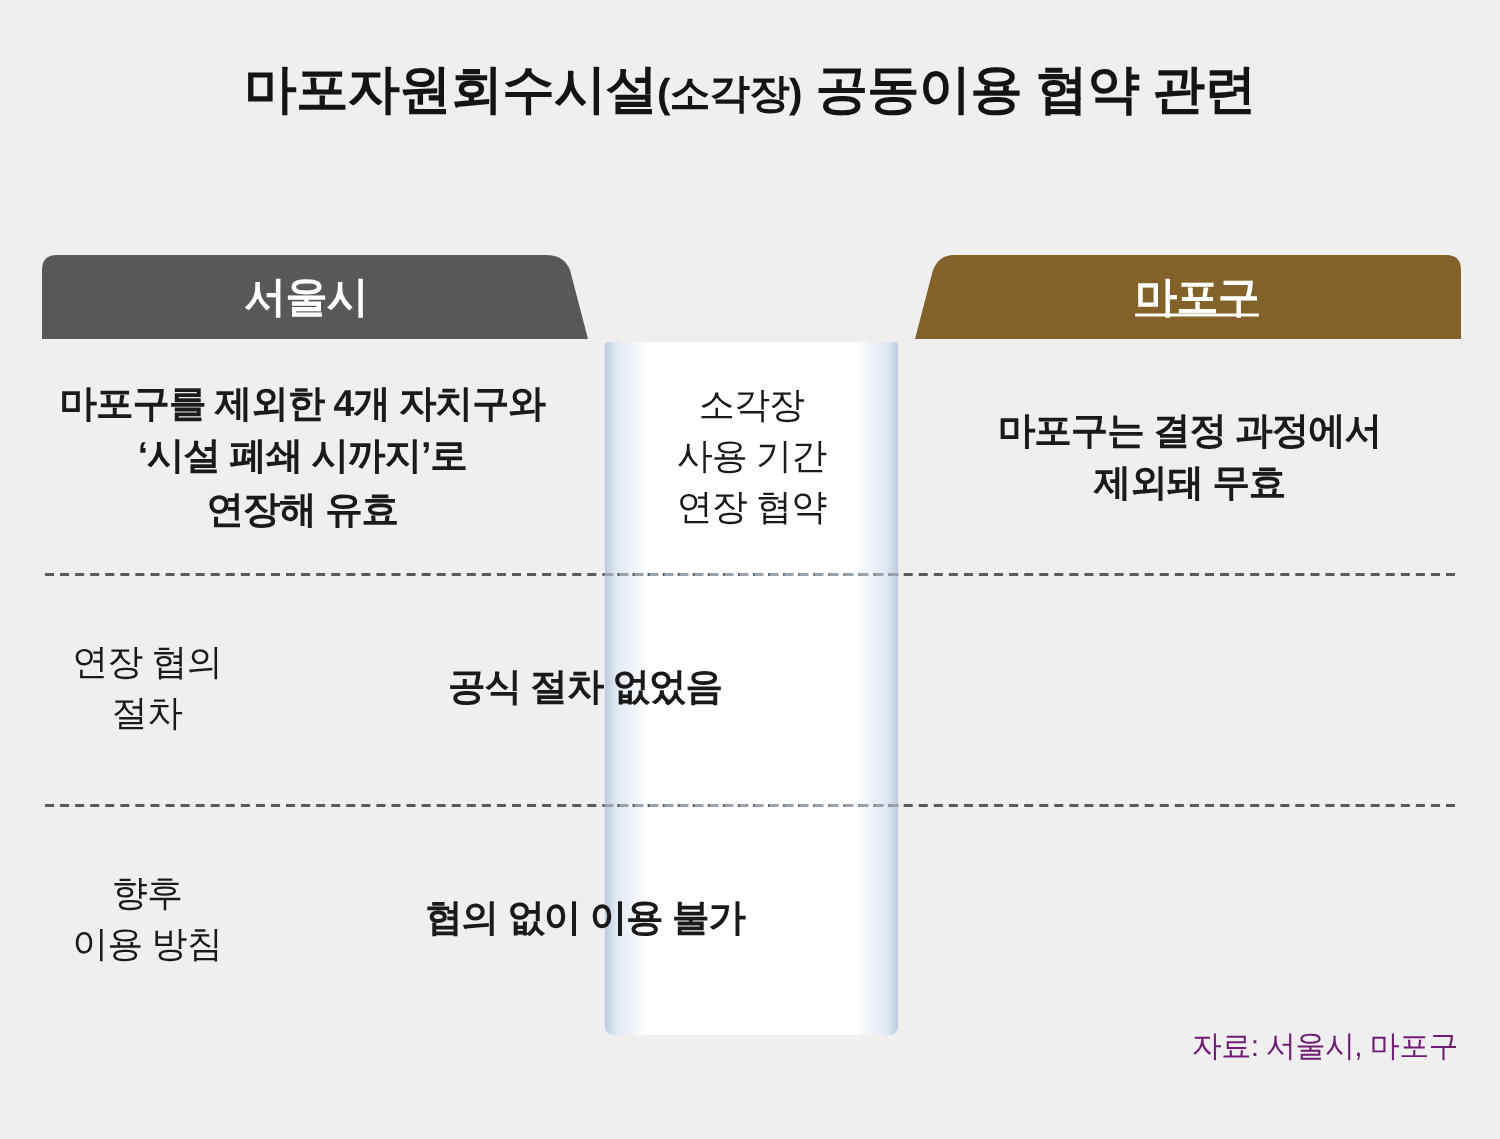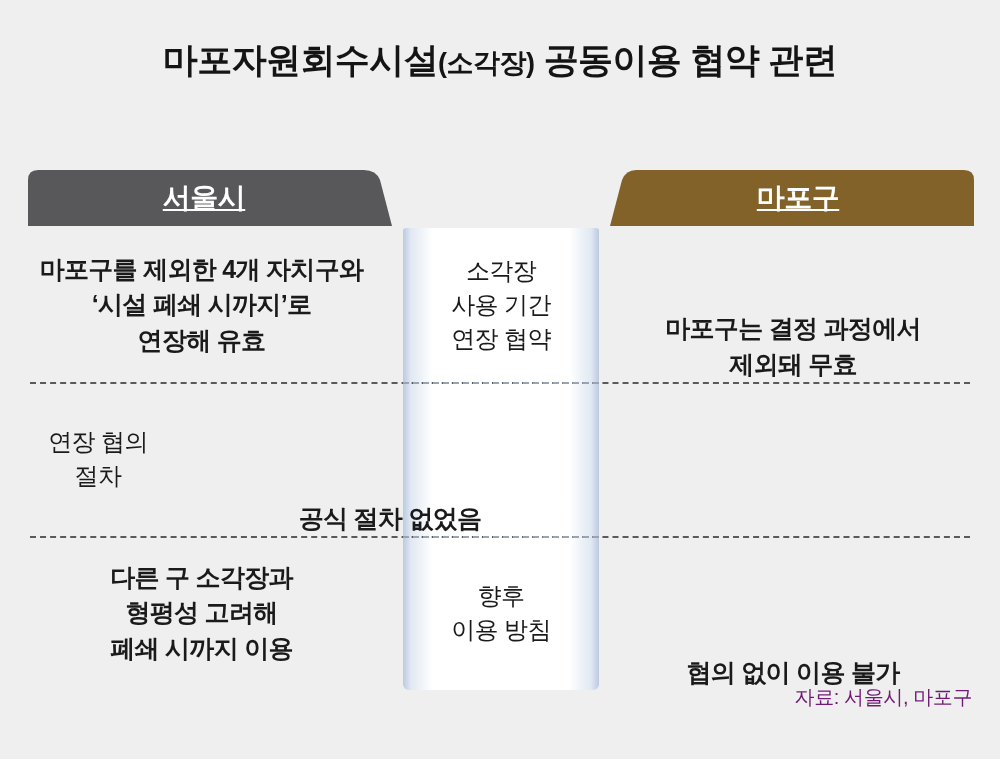--- a/index.html
+++ b/index.html
@@ -64,21 +64,21 @@
     align-items: center;
     justify-content: center;
     font-size: 28px;
     font-weight: bold;
     color: #ffffff;
     letter-spacing: -0.5px;
     white-space: nowrap;
   }
 
   #header-left { left: 28px; width: 370px; }
-  #header-left .banner-label { left: 0; width: 352px; text-decoration: underline; }
+  #header-left .banner-label { left: 0; width: 352px; }
 
   #header-right { left: 602px; width: 372px; }
   #header-right .banner-label { left: 20px; width: 352px; text-decoration: underline; }
 
   .header-center {
     position: absolute;
     left: 403px;
     top: 170px;
     width: 196px;
     height: 56px;
@@ -135,21 +135,20 @@
     width: 403px;
     padding: 0 38px;
   }
   .cell-center {
     width: 196px;
     padding: 12px 10px;
   }
   .cell-right {
     width: 388px;
     padding: 0 22px;
-    align-items: flex-end;
   }
   .cell-left .cell-text,
   .cell-right .cell-text {
     font-size: 25px;
     font-weight: bold;
     line-height: 1.42;
     letter-spacing: -0.7px;
     color: #1a1a1a;
     white-space: pre-line;
   }
@@ -242,25 +241,20 @@
       </div>
       <div class="cell cell-right">
         <span class="cell-text">공식 절차 없었음</span>
       </div>
     </div>
 
     <div class="divider" style="top:308px;"></div>
     <div class="divider over-panel" style="top:308px;"></div>
 
     <div class="row">
-      <div class="cell cell-left">
-        <span class="cell-text">다른 구 소각장과
-형평성 고려해
-폐쇄 시까지 이용</span>
-      </div>
       <div class="cell cell-center">
         <span class="cell-text">향후
 이용 방침</span>
       </div>
       <div class="cell cell-right">
         <span class="cell-text">협의 없이 이용 불가</span>
       </div>
     </div>
 
   </div>

